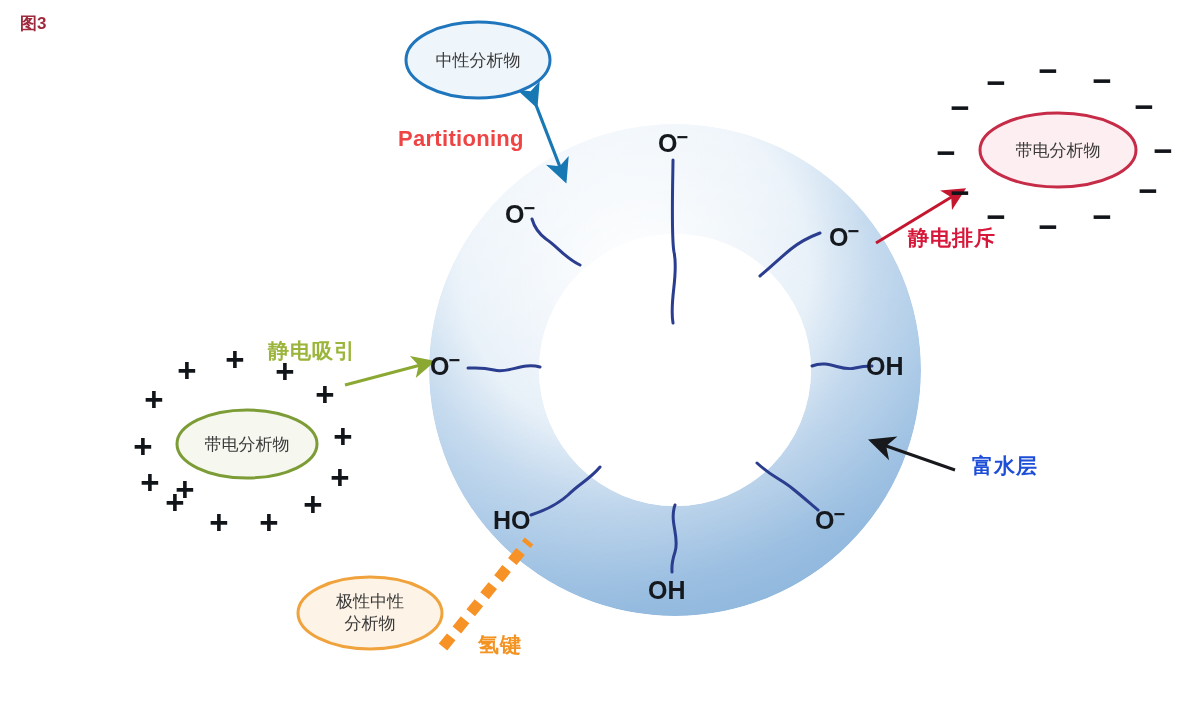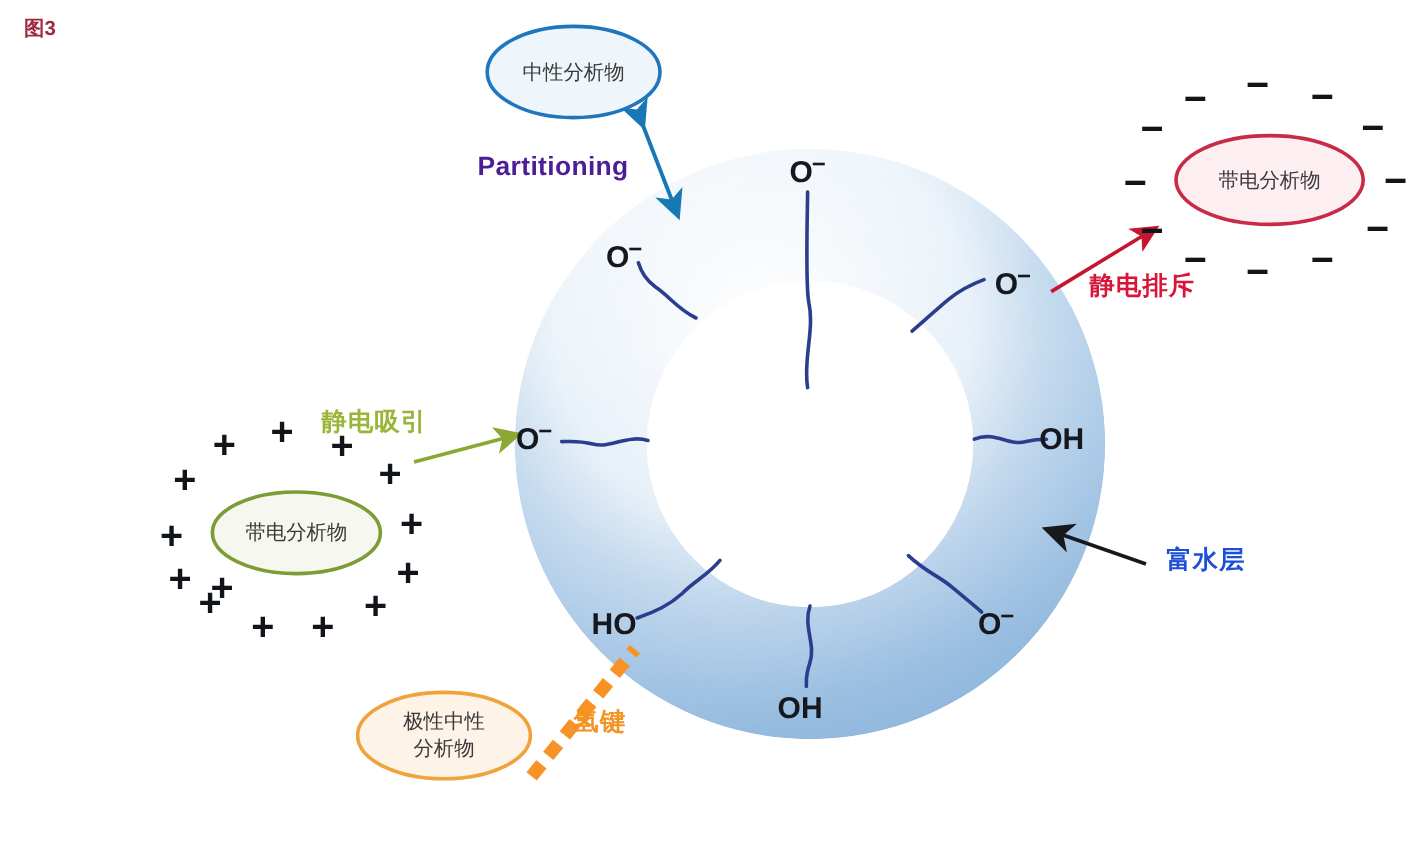--- a/index.html
+++ b/index.html
@@ -37,21 +37,21 @@
 
   .bubble-text{
     position:absolute;white-space:nowrap;text-align:center;
     font-size:17px;color:#3a3a3a;line-height:21px;
   }
   .bubble-text.two{line-height:22px;}
 
   .mech{
     position:absolute;white-space:nowrap;font-weight:bold;
   }
-  .mech-partition{font-size:22px;color:#4c1d95;letter-spacing:0.3px;}
+  .mech-partition{font-size:22px;color:#ef4444;letter-spacing:0.3px;}
   .mech-repulsion{font-size:21px;color:#d6173a;letter-spacing:1px;}
   .mech-attraction{font-size:21px;color:#9bb53a;letter-spacing:1px;}
   .mech-hbond{font-size:21px;color:#f39322;letter-spacing:1px;}
   .mech-water{font-size:21px;color:#1d4ed8;font-weight:bold;letter-spacing:1px;}
 
   .sign{
     position:absolute;font-weight:bold;color:#111418;
     line-height:1;
   }
   .sign.plus{font-size:33px;}
@@ -199,21 +199,21 @@
   <div class="bubble-text" style="left:1058px;top:150px;transform:translate(-50%,-50%);">带电分析物</div>
   <div class="bubble-text" style="left:247px;top:444px;transform:translate(-50%,-50%);">带电分析物</div>
   <div class="bubble-text two" style="left:370px;top:613px;transform:translate(-50%,-50%);">
     <div>极性中性</div>
     <div>分析物</div>
   </div>
 
   <div class="mech mech-partition" style="left:398px;top:126px;">Partitioning</div>
   <div class="mech mech-repulsion" style="left:908px;top:224px;">静电排斥</div>
   <div class="mech mech-attraction" style="left:268px;top:337px;">静电吸引</div>
-  <div class="mech mech-hbond" style="left:478px;top:587px;text-align:center;">氢键</div>
+  <div class="mech mech-hbond" style="left:478px;top:631px;text-align:center;">氢键</div>
   <div class="mech mech-water" style="left:972px;top:452px;">富水层</div>
 
   <div id="plus-cloud">
       <div class="sign plus" style="left: 143px; top: 446px; transform: translate(-50%, -50%);">+</div>
       <div class="sign plus" style="left: 154px; top: 399px; transform: translate(-50%, -50%);">+</div>
       <div class="sign plus" style="left: 187px; top: 370px; transform: translate(-50%, -50%);">+</div>
       <div class="sign plus" style="left: 235px; top: 359px; transform: translate(-50%, -50%);">+</div>
       <div class="sign plus" style="left: 285px; top: 371px; transform: translate(-50%, -50%);">+</div>
       <div class="sign plus" style="left: 325px; top: 394px; transform: translate(-50%, -50%);">+</div>
       <div class="sign plus" style="left: 343px; top: 436px; transform: translate(-50%, -50%);">+</div>

